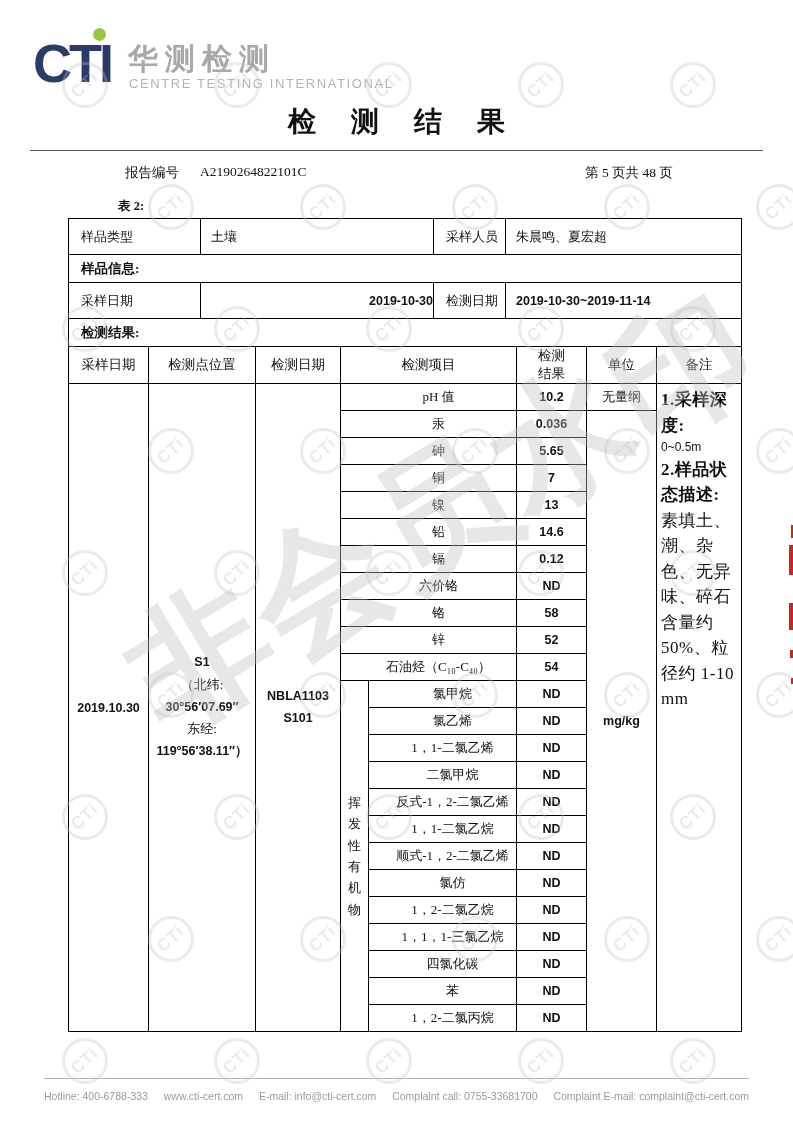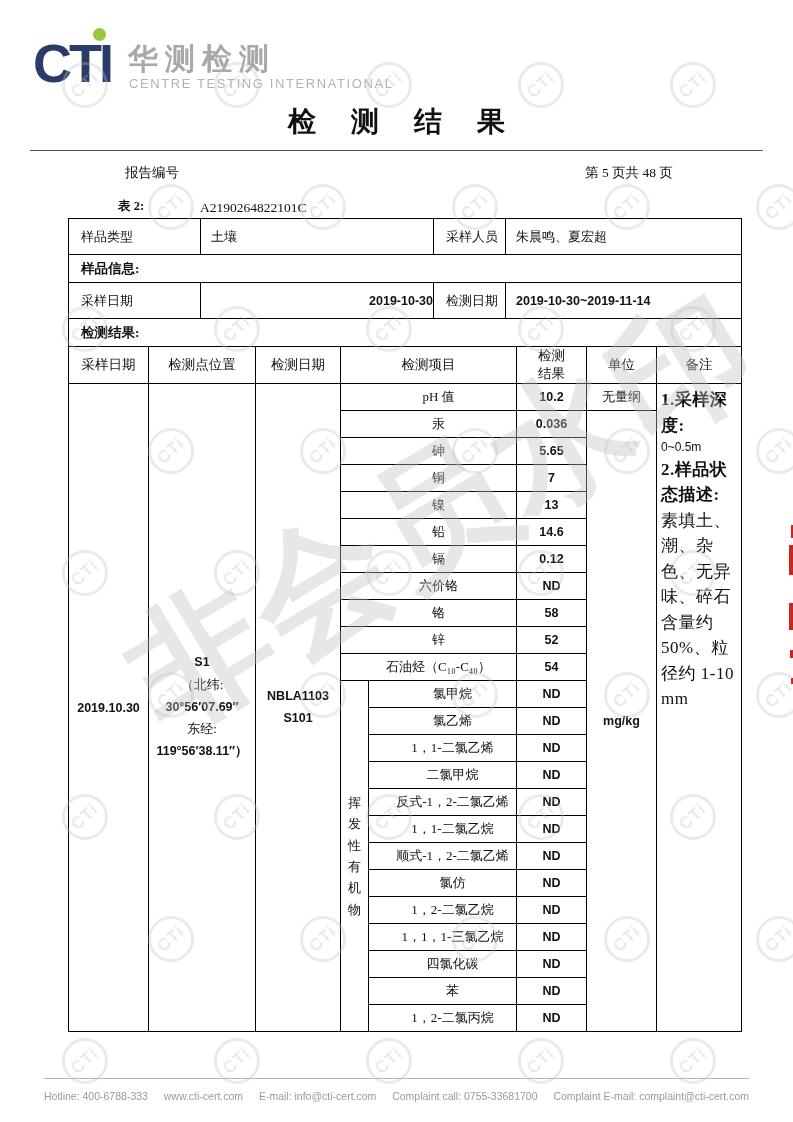--- a/index.html
+++ b/index.html
@@ -48,21 +48,21 @@
     font-family:"Liberation Sans",sans-serif; font-size:13px; letter-spacing:1.6px;
     color:#b3b3b3; white-space:nowrap;
   }
   .doc-title {
     position:absolute; left:0; top:103px; width:100%; text-align:center;
     font-size:28px; font-weight:bold; letter-spacing:14px; text-indent:14px;
   }
   .title-rule { position:absolute; left:30px; top:150px; width:733px; height:0; border-top:1px solid #555; }
   .report-row { position:absolute; left:0; top:164px; width:100%; font-size:13.5px; }
   .report-no-label { position:absolute; left:125px; }
-  .report-no { position:absolute; left:200px;margin-top:36px; }
+  .report-no { position:absolute; left:200px; }
   .page-info { position:absolute; left:585px; }
   .table-caption { position:absolute; left:118px; top:198px; font-size:12.5px; font-weight:bold; }
   
   .tables { position:absolute; left:68px; top:218px; width:675px; z-index:2; }
   table { border-collapse:collapse; table-layout:fixed; width:673px; background:transparent; }
   td { border:1px solid #000; font-size:13px; vertical-align:middle; overflow:hidden; }
   .t-outer { border:1.5px solid #000; }
   .section-cell { font-weight:bold; font-size:13.5px; padding-left:12px; text-align:left; height:28px; }
   .si-label { padding-left:12px; height:36px; }
   .si-value { padding-left:10px; height:36px; }

